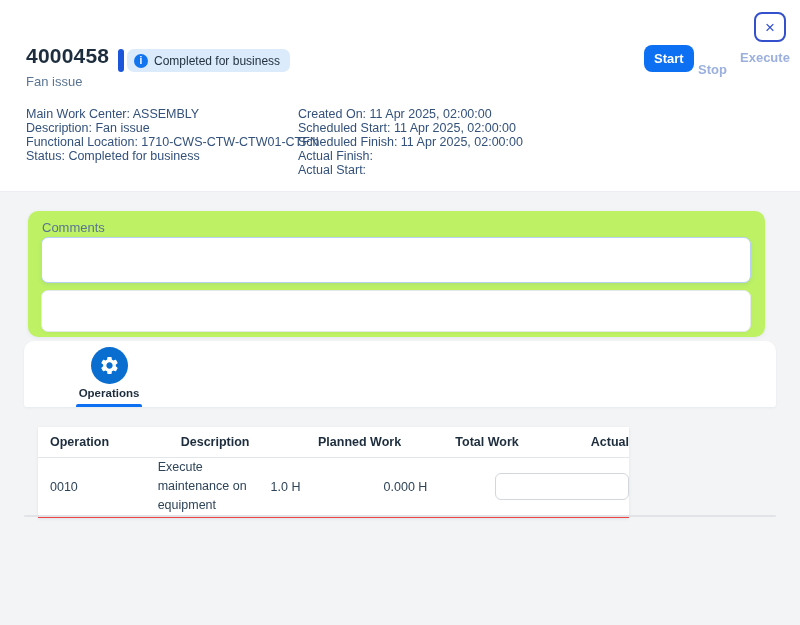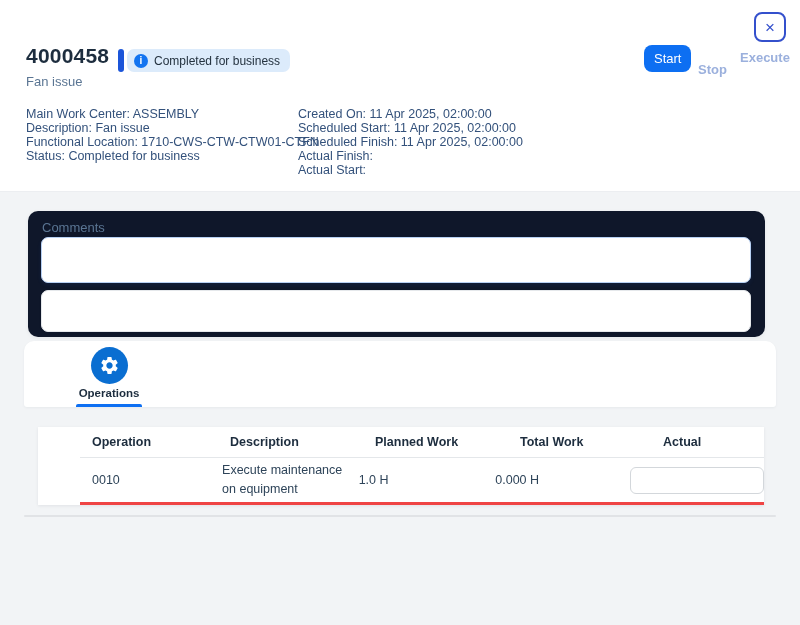--- a/index.html
+++ b/index.html
@@ -13,40 +13,40 @@
   .order-id { position:absolute; left:26px; top:44px; font-size:21px; font-weight:700; color:#1d2d3e; letter-spacing:.2px; }
   .badge { position:absolute; left:118px; top:49px; height:23px; display:flex; align-items:stretch; }
   .badge-accent { width:6px; background:#1b55d9; border-radius:3px; margin-right:3px; }
   .badge-chip { background:#dcebfb; border-radius:7px; padding:0 10px 0 7px; display:flex; align-items:center; gap:6px; }
   .info-icon { width:14px; height:14px; border-radius:50%; background:#1374f0; color:#fff; font-size:10px; font-weight:700; display:flex; align-items:center; justify-content:center; font-style:normal; }
   .badge-text { font-size:12px; color:#24323f; white-space:nowrap; }
   .subtitle { position:absolute; left:26px; top:74px; font-size:13px; color:#5a7593; }
   .details { position:absolute; top:107px; font-size:12.5px; line-height:14px; color:#33517b; }
   .details.left { left:26px; }
   .details.right { left:298px; }
-  .btn-start { position:absolute; left:644px; top:45px; height:27px; padding:0 10px; background:#0d6ff2; color:#fff; font-size:13px; font-weight:400; border:none; border-radius:8px; font-family:"Liberation Sans",sans-serif; cursor:pointer; }
+  .btn-start { position:absolute; left:644px; top:45px; height:27px; padding:0 10px; background:#0d6ff2; color:#fff; font-size:13px; font-weight:700; border:none; border-radius:8px; font-family:"Liberation Sans",sans-serif; cursor:pointer; }
   .btn-ghost { position:absolute; top:50px; font-size:13px; font-weight:600; color:#9bb0dd; background:none; border:none; font-family:"Liberation Sans",sans-serif; cursor:default; }
   .btn-stop { left:698px;margin-top:12px; }
   .btn-finish { left:740px; }
 
   
-  .comments-card { position:absolute; left:28px; top:211px; width:737px; height:126px; background:#0f172a; border-radius:10px; box-shadow:0 1px 4px rgba(20,30,50,.06); }
+  .comments-card { position:absolute; left:28px; top:211px; width:737px; height:126px; background:#bef264; border-radius:10px; box-shadow:0 1px 4px rgba(20,30,50,.06); }
   .comments-label { position:absolute; left:14px; top:9px; font-size:13px; color:#5a7593; }
   .comment-input { position:absolute; left:13px; top:26px; width:710px; height:46px; border:1px solid #b7d0f3; border-radius:7px; resize:none; box-shadow:0 2px 4px rgba(40,90,200,.10); outline:none; font-family:"Liberation Sans",sans-serif; font-size:13px; padding:6px 8px; color:#33517b; }
   .comment-box2 { position:absolute; left:13px; top:79px; width:710px; height:42px; border:1px solid #e5e8eb; border-radius:7px; background:#fff; box-shadow:0 1px 3px rgba(20,30,50,.04); }
 
   
   .tabs-card { position:absolute; left:24px; top:341px; width:752px; height:66px; background:#fff; border-radius:10px 10px 3px 3px; box-shadow:0 1px 3px rgba(20,30,50,.05); }
   .tab { position:absolute; left:52px; top:6px; width:66px; text-align:center; cursor:pointer; }
   .gear-circle { width:37px; height:37px; border-radius:50%; background:#0a6ed1; margin:0 auto; display:flex; align-items:center; justify-content:center; }
   .tab-label { margin-top:3px; font-size:11.5px; font-weight:600; color:#1d2d3e; }
   .tab-underline { position:absolute; left:52px; bottom:0; width:66px; height:3px; background:#0d6ff2; border-radius:2px 2px 0 0; }
 
   
-  .ops-table { position:absolute; left:38px; top:427px; width:726px; background:#fff; box-shadow:0 1px 3px rgba(20,30,50,.08);padding-left:42px; }
+  .ops-table { position:absolute; left:38px; top:427px; width:591px; background:#fff; box-shadow:0 1px 3px rgba(20,30,50,.08); }
   .thead { display:flex; height:31px; align-items:center; border-bottom:1px solid #e4e7ea; font-size:12.5px; font-weight:600; color:#1d2d3e; }
   .trow { display:flex; min-height:47px; align-items:center; border-bottom:3px solid #ef4444; font-size:12.5px; color:#2e4459; }
   .col-op { width:138px; padding-left:12px; }
   .col-desc { width:145px; padding-left:12px; }
   .col-desc .wrap { max-width:140px; line-height:19px; }
   .col-plan { width:145px; padding-left:12px; }
   .col-total { width:143px; padding-left:12px; }
   .col-actual { flex:1; padding-left:12px; }
   .actual-input { width:134px; height:27px; border:1px solid #d3d7db; border-radius:6px; outline:none; font-family:"Liberation Sans",sans-serif; font-size:12.5px; padding:0 8px; color:#2e4459; background:#fff; }
 

